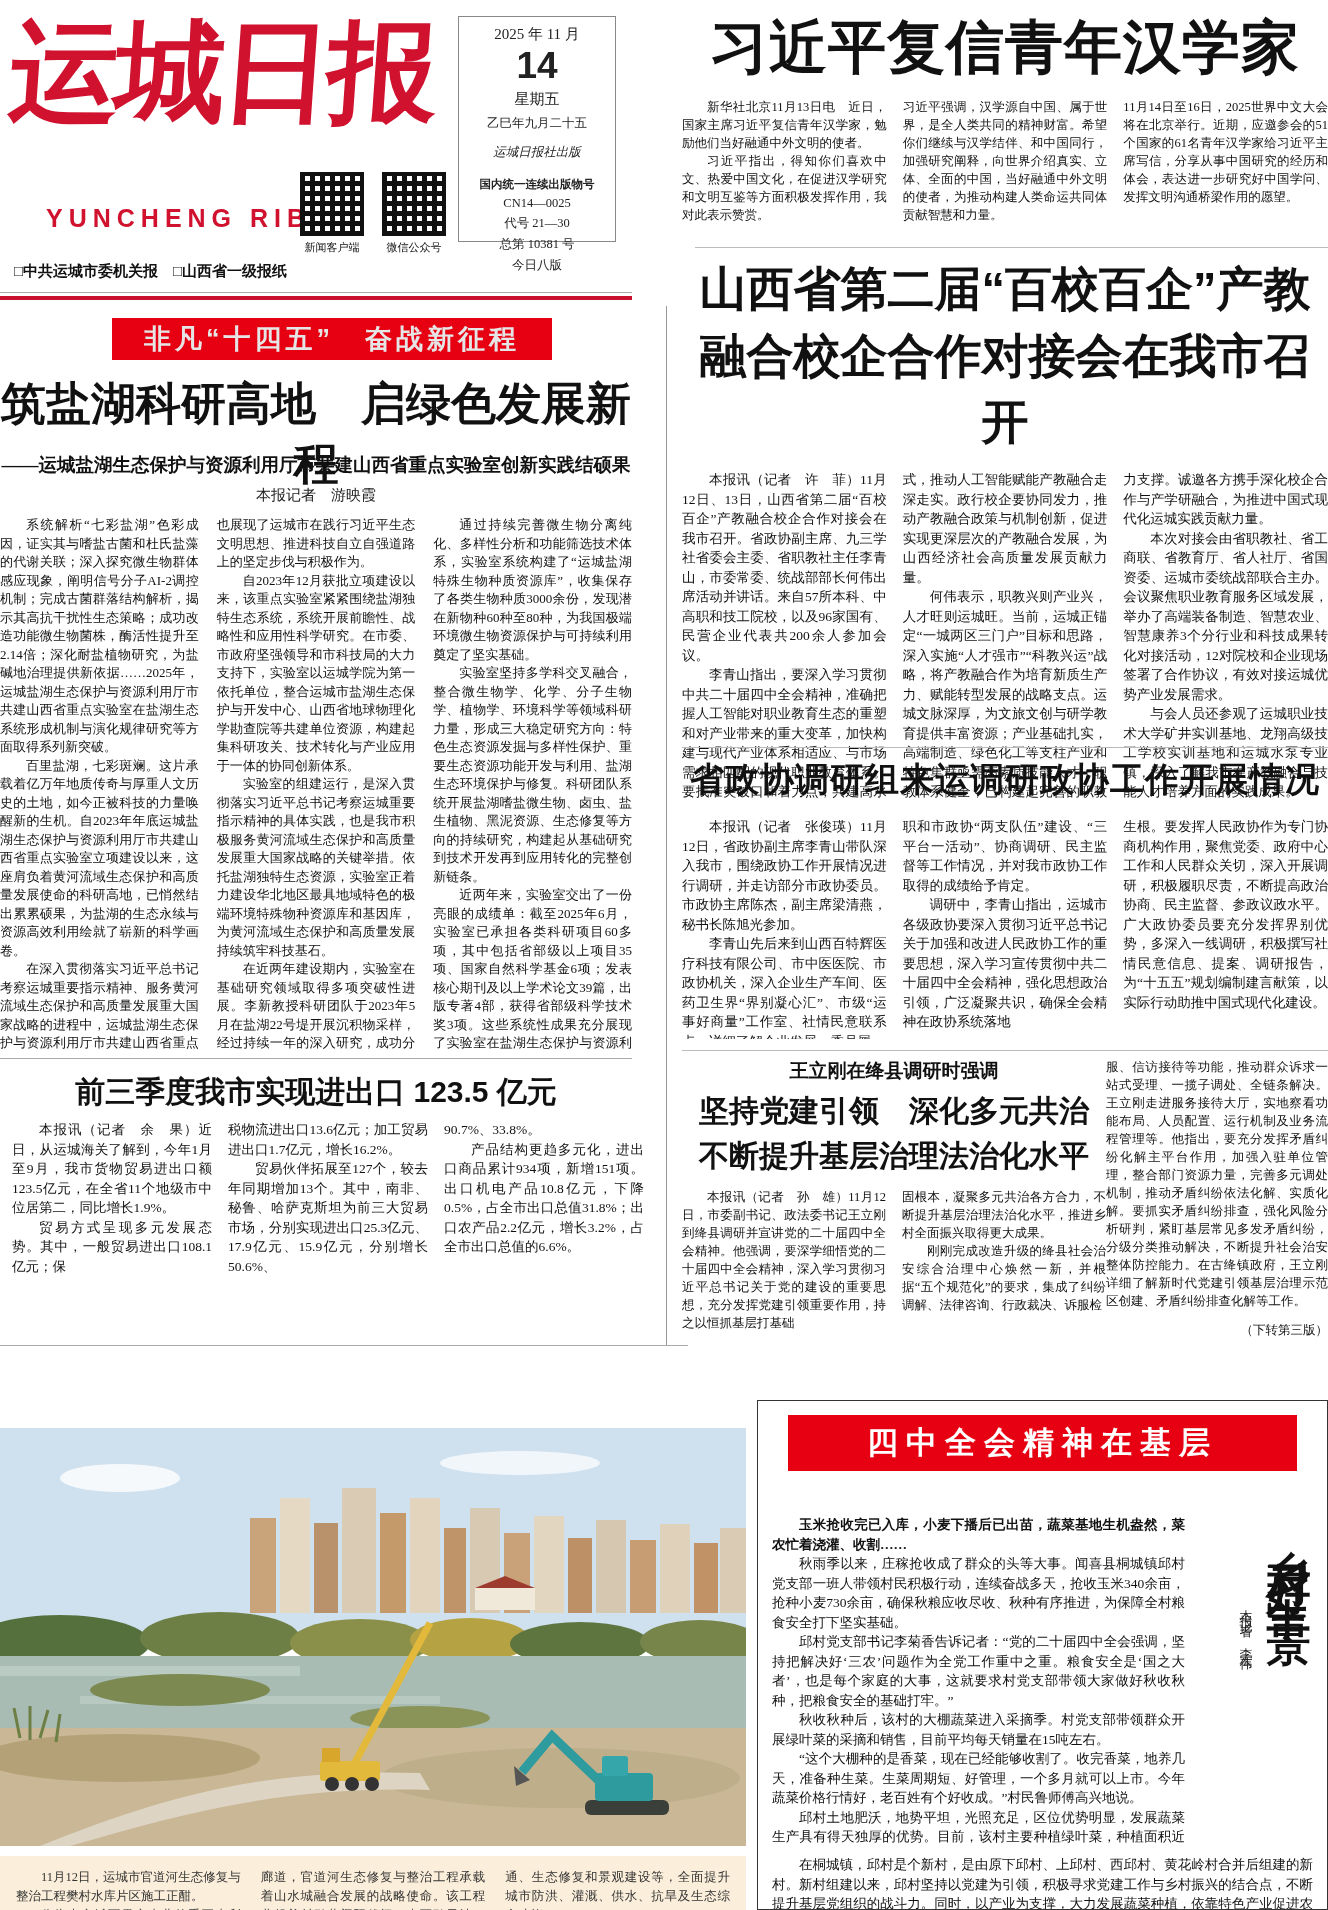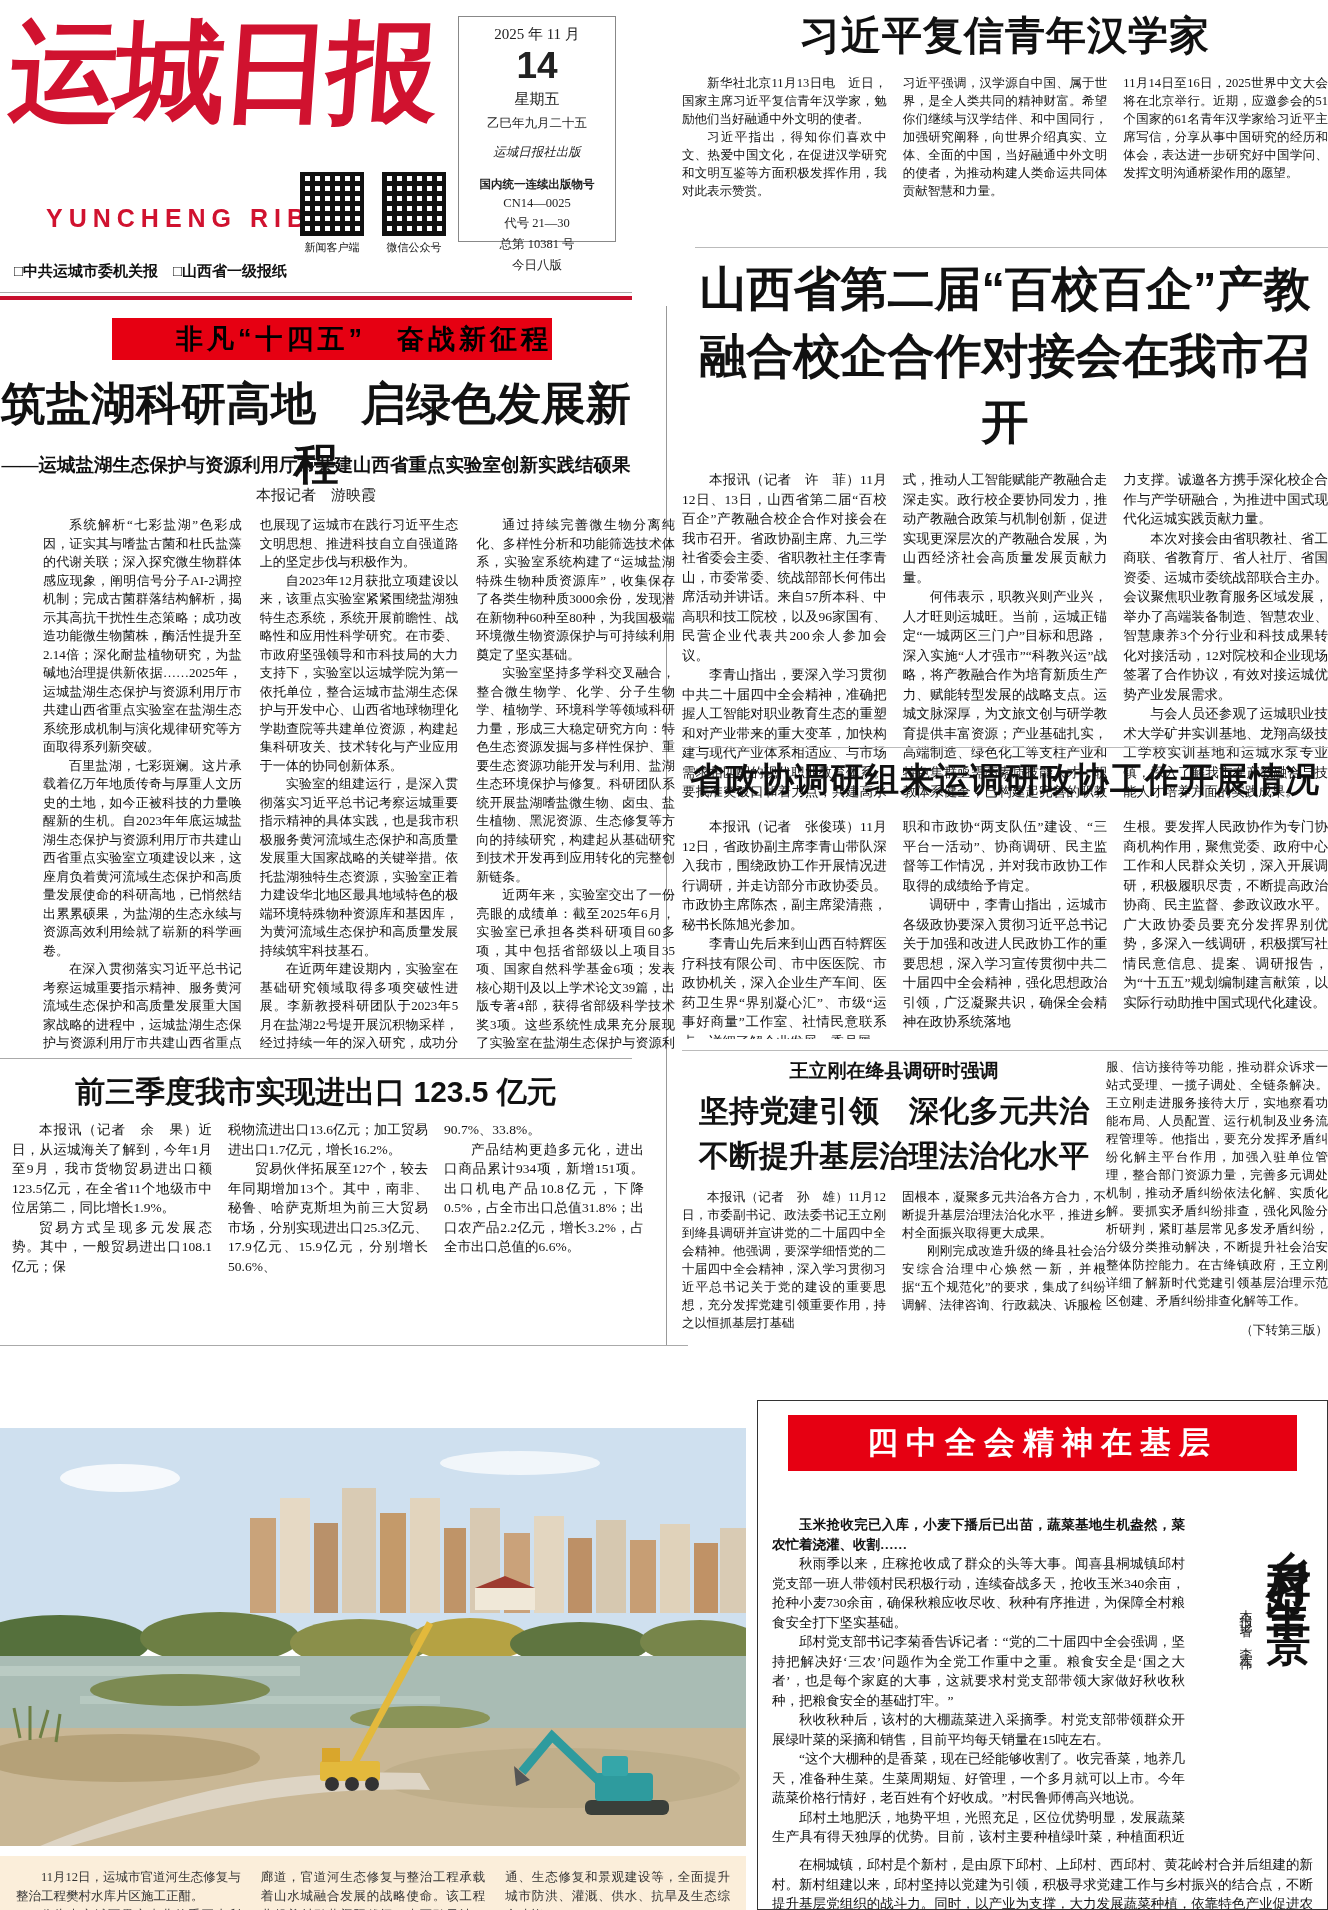--- a/index.html
+++ b/index.html
@@ -32,21 +32,21 @@
   .db-small{font-size:12.5px;margin-top:4px;}
   
   .cols{display:flex;gap:16px;overflow:hidden;}
   .col{flex:1 1 0;font-size:13.5px;line-height:19.5px;text-align:justify;}
   .col p{margin:0;text-indent:2em;}
   .col p.cont{text-indent:0;}
   .col-sm{font-size:12.5px;line-height:18px;}
   .jump{text-align:right;font-size:12.5px;margin-top:2px;}
   .byline{font-size:15px;color:#222;}
   .kicker{font-size:19px;font-weight:bold;}
-  .banner-red{background:#e60012;color:#000000;text-align:right;}
+  .banner-red{background:#e60012;color:#e5e5e5;}
   
   .grbox{border:1px solid #333;box-sizing:border-box;padding:12px 14px;overflow:hidden;background:#fff;}
   .gr-banner{height:56px;line-height:56px;text-align:center;font-size:31px;letter-spacing:8px;
              font-family:"Liberation Sans",sans-serif;font-weight:800;background:#e60012;color:#fff;
              margin:2px 16px 12px 16px;}
   .gr-main{font-size:13.5px;line-height:19.5px;text-align:justify;overflow:hidden;}
   .gr-main p{margin:0;text-indent:2em;}
   .gr-intro{font-weight:bold;}
   .vtext{writing-mode:vertical-rl;}
   .vtitle{font-size:44px;letter-spacing:12px;line-height:1.1;}
@@ -81,21 +81,21 @@
     <div class="db-lunar">乙巳年九月二十五</div>
     <div class="db-pub">运城日报社出版</div>
     <div class="db-issn-label">国内统一连续出版物号</div>
     <div class="db-small">CN14—0025</div>
     <div class="db-small">代号 21—30</div>
     <div class="db-small">总第 10381 号</div>
     <div class="db-small">今日八版</div>
   </div>
 
   <div class="abs" style="left:682px;top:8px;width:646px;">
-    <div class="hei center" style="font-size:40px;line-height:1.35;letter-spacing:1px;">习近平复信青年汉学家</div>
+    <div class="hei center" style="font-size:58px;line-height:1.35;letter-spacing:1px;">习近平复信青年汉学家</div>
     <div class="cols" style="margin-top:12px;height:128px;">
       <div class="col col-sm">
           <p>新华社北京11月13日电　近日，国家主席习近平复信青年汉学家，勉励他们当好融通中外文明的使者。</p>
           <p>习近平指出，得知你们喜欢中文、热爱中国文化，在促进汉学研究和文明互鉴等方面积极发挥作用，我对此表示赞赏。</p>
         </div>
       <div class="col col-sm">
           <p class="cont">习近平强调，汉学源自中国、属于世界，是全人类共同的精神财富。希望你们继续与汉学结伴、和中国同行，加强研究阐释，向世界介绍真实、立体、全面的中国，当好融通中外文明的使者，为推动构建人类命运共同体贡献智慧和力量。</p>
         </div>
       <div class="col col-sm">
           <p class="cont">11月14日至16日，2025世界中文大会将在北京举行。近期，应邀参会的51个国家的61名青年汉学家给习近平主席写信，分享从事中国研究的经历和体会，表达进一步研究好中国学问、发挥文明沟通桥梁作用的愿望。</p>
@@ -173,21 +173,21 @@
       <div class="jump">（下转第三版）</div>
     </div>
   </div>
 
   <div class="abs banner-red center" style="left:112px;top:318px;width:440px;height:42px;line-height:42px;font-size:27px;letter-spacing:4px;">
     <span class="hei" style="font-weight:700;">非凡“十四五”　奋战新征程</span>
   </div>
   <div class="abs hei center" style="left:0;top:374px;width:632px;font-size:45px;letter-spacing:0;">筑盐湖科研高地　启绿色发展新程</div>
   <div class="abs center" style="left:0;top:452px;width:632px;font-size:18.5px;font-weight:bold;">——运城盐湖生态保护与资源利用厅市共建山西省重点实验室创新实践结硕果</div>
   <div class="abs center byline" style="left:0;top:486px;width:632px;">本报记者　游映霞</div>
-  <div class="abs cols" style="left:0;top:516px;width:632px;height:534px;gap:18px;padding-left:43px;">
+  <div class="abs cols" style="left:0;top:516px;width:632px;height:534px;gap:18px;">
     <div class="col" style="font-size:13px;line-height:18.5px;">
         <p>系统解析“七彩盐湖”色彩成因，证实其与嗜盐古菌和杜氏盐藻的代谢关联；深入探究微生物群体感应现象，阐明信号分子AI-2调控机制；完成古菌群落结构解析，揭示其高抗干扰性生态策略；成功改造功能微生物菌株，酶活性提升至2.14倍；深化耐盐植物研究，为盐碱地治理提供新依据……2025年，运城盐湖生态保护与资源利用厅市共建山西省重点实验室在盐湖生态系统形成机制与演化规律研究等方面取得系列新突破。</p>
         <p>百里盐湖，七彩斑斓。这片承载着亿万年地质传奇与厚重人文历史的土地，如今正被科技的力量唤醒新的生机。自2023年年底运城盐湖生态保护与资源利用厅市共建山西省重点实验室立项建设以来，这座肩负着黄河流域生态保护和高质量发展使命的科研高地，已悄然结出累累硕果，为盐湖的生态永续与资源高效利用绘就了崭新的科学画卷。</p>
         <p>在深入贯彻落实习近平总书记考察运城重要指示精神、服务黄河流域生态保护和高质量发展重大国家战略的进程中，运城盐湖生态保护与资源利用厅市共建山西省重点实验室培育基地以其卓越的科研实力与创新成果，在2024年度全省重点实验室绩效评估中获评“优秀”等次，跻身全省77个参评实验室前列。作为我省科技创新体系的新生力量和重点实验室的后备力量，这一重要业绩不仅体现了实验室建设取得的阶段性成就，</p>
       </div>
     <div class="col" style="font-size:13px;line-height:18.5px;">
         <p class="cont">也展现了运城市在践行习近平生态文明思想、推进科技自立自强道路上的坚定步伐与积极作为。</p>
         <p>自2023年12月获批立项建设以来，该重点实验室紧紧围绕盐湖独特生态系统，系统开展前瞻性、战略性和应用性科学研究。在市委、市政府坚强领导和市科技局的大力支持下，实验室以运城学院为第一依托单位，整合运城市盐湖生态保护与开发中心、山西省地球物理化学勘查院等共建单位资源，构建起集科研攻关、技术转化与产业应用于一体的协同创新体系。</p>
         <p>实验室的组建运行，是深入贯彻落实习近平总书记考察运城重要指示精神的具体实践，也是我市积极服务黄河流域生态保护和高质量发展重大国家战略的关键举措。依托盐湖独特生态资源，实验室正着力建设华北地区最具地域特色的极端环境特殊物种资源库和基因库，为黄河流域生态保护和高质量发展持续筑牢科技基石。</p>
         <p>在近两年建设期内，实验室在基础研究领域取得多项突破性进展。李新教授科研团队于2023年5月在盐湖22号堤开展沉积物采样，经过持续一年的深入研究，成功分离出运城盐湖首个新属级物种——“盐池运城杆菌”，研究成果发表于国际权威学术期刊《列文虎克》。该物种的发现</p>

